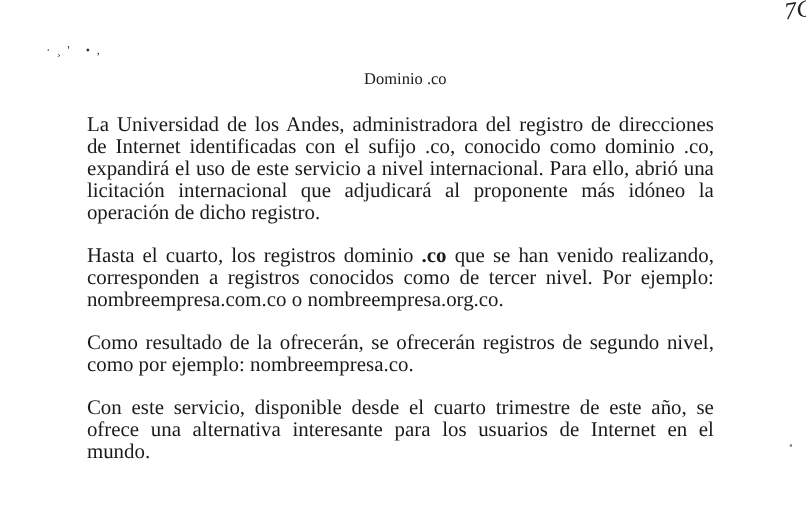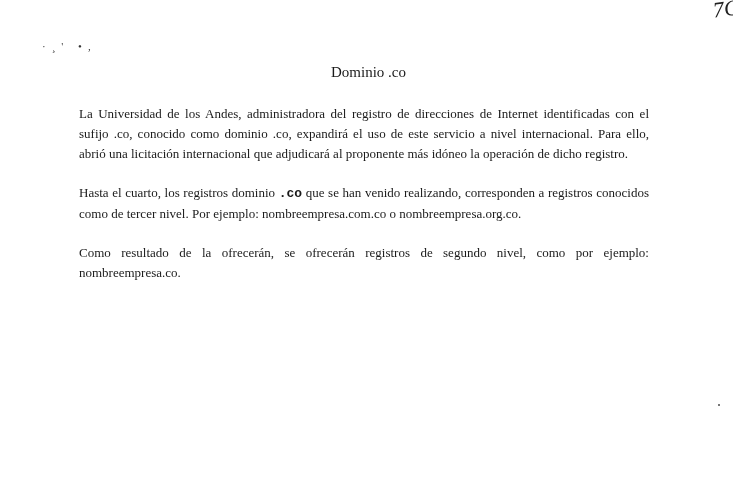--- a/index.html
+++ b/index.html
@@ -21,31 +21,32 @@
   .stray-dot {
     position: absolute; left: 718px; top: 404px;
     width: 2px; height: 2px; background: #777;
   }
   .doc-title {
     position: absolute; left: 0; width: 713px; top: 64px;
     text-align: center; font-size: 15px; padding-left: 24px; box-sizing: border-box;
   }
   .doc-body {
     position: absolute; left: 79px; top: 104px; width: 570px;
-    font-size: 13px; line-height: 20px; text-align: justify;
+    font-size: 19px; line-height: 20px; text-align: justify;
   }
   .doc-body p { margin: 0 0 19px 0; }
-  .doc-body b { font-weight: bold; font-family: Liberation Mono, monospace; }
+  .doc-body b { font-weight: bold; }
 </style>
 </head>
 <body>
 
 <div class="scan-marks">·¸' •,</div>
 <div class="handwriting">7C</div>
 <div class="stray-dot"></div>
 
 <div class="doc-title">Dominio .co</div>
 
 <div class="doc-body">
   <p>La Universidad de los Andes, administradora del registro de direcciones de Internet identificadas con el sufijo .co, conocido como dominio .co, expandirá el uso de este servicio a nivel internacional. Para ello, abrió una licitación internacional que adjudicará al proponente más idóneo la operación de dicho registro.</p>
   <p><span>Hasta el cuarto, los registros dominio </span><b>.co</b><span> que se han venido realizando, corresponden a registros conocidos como de tercer nivel. Por ejemplo: nombreempresa.com.co  o  nombreempresa.org.co.</span></p>
   <p>Como resultado de la ofrecerán, se ofrecerán registros de segundo nivel, como por ejemplo: nombreempresa.co.</p>
+  <p>Con este servicio, disponible desde el cuarto trimestre de este año, se ofrece una alternativa interesante para los usuarios de Internet en el mundo.</p>
 </div>
 
 </body></html>

